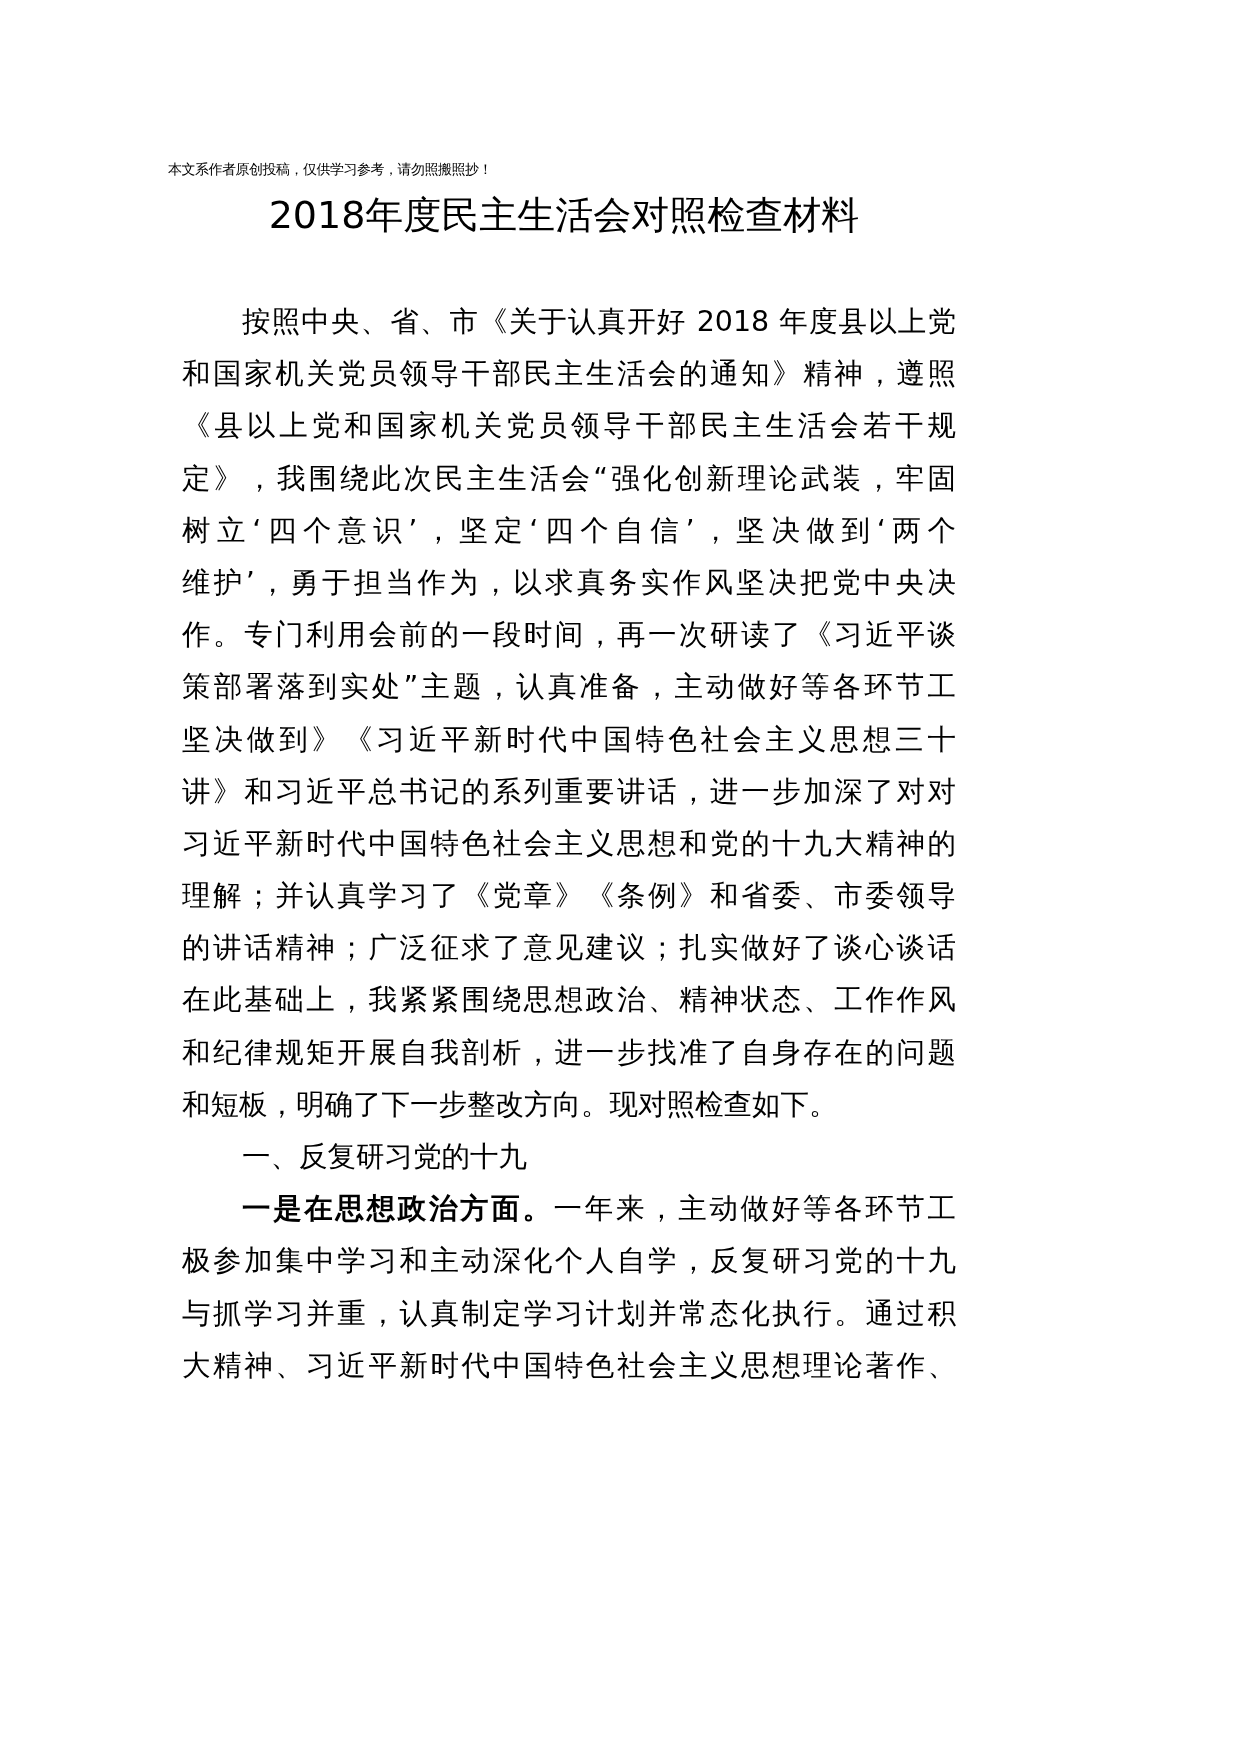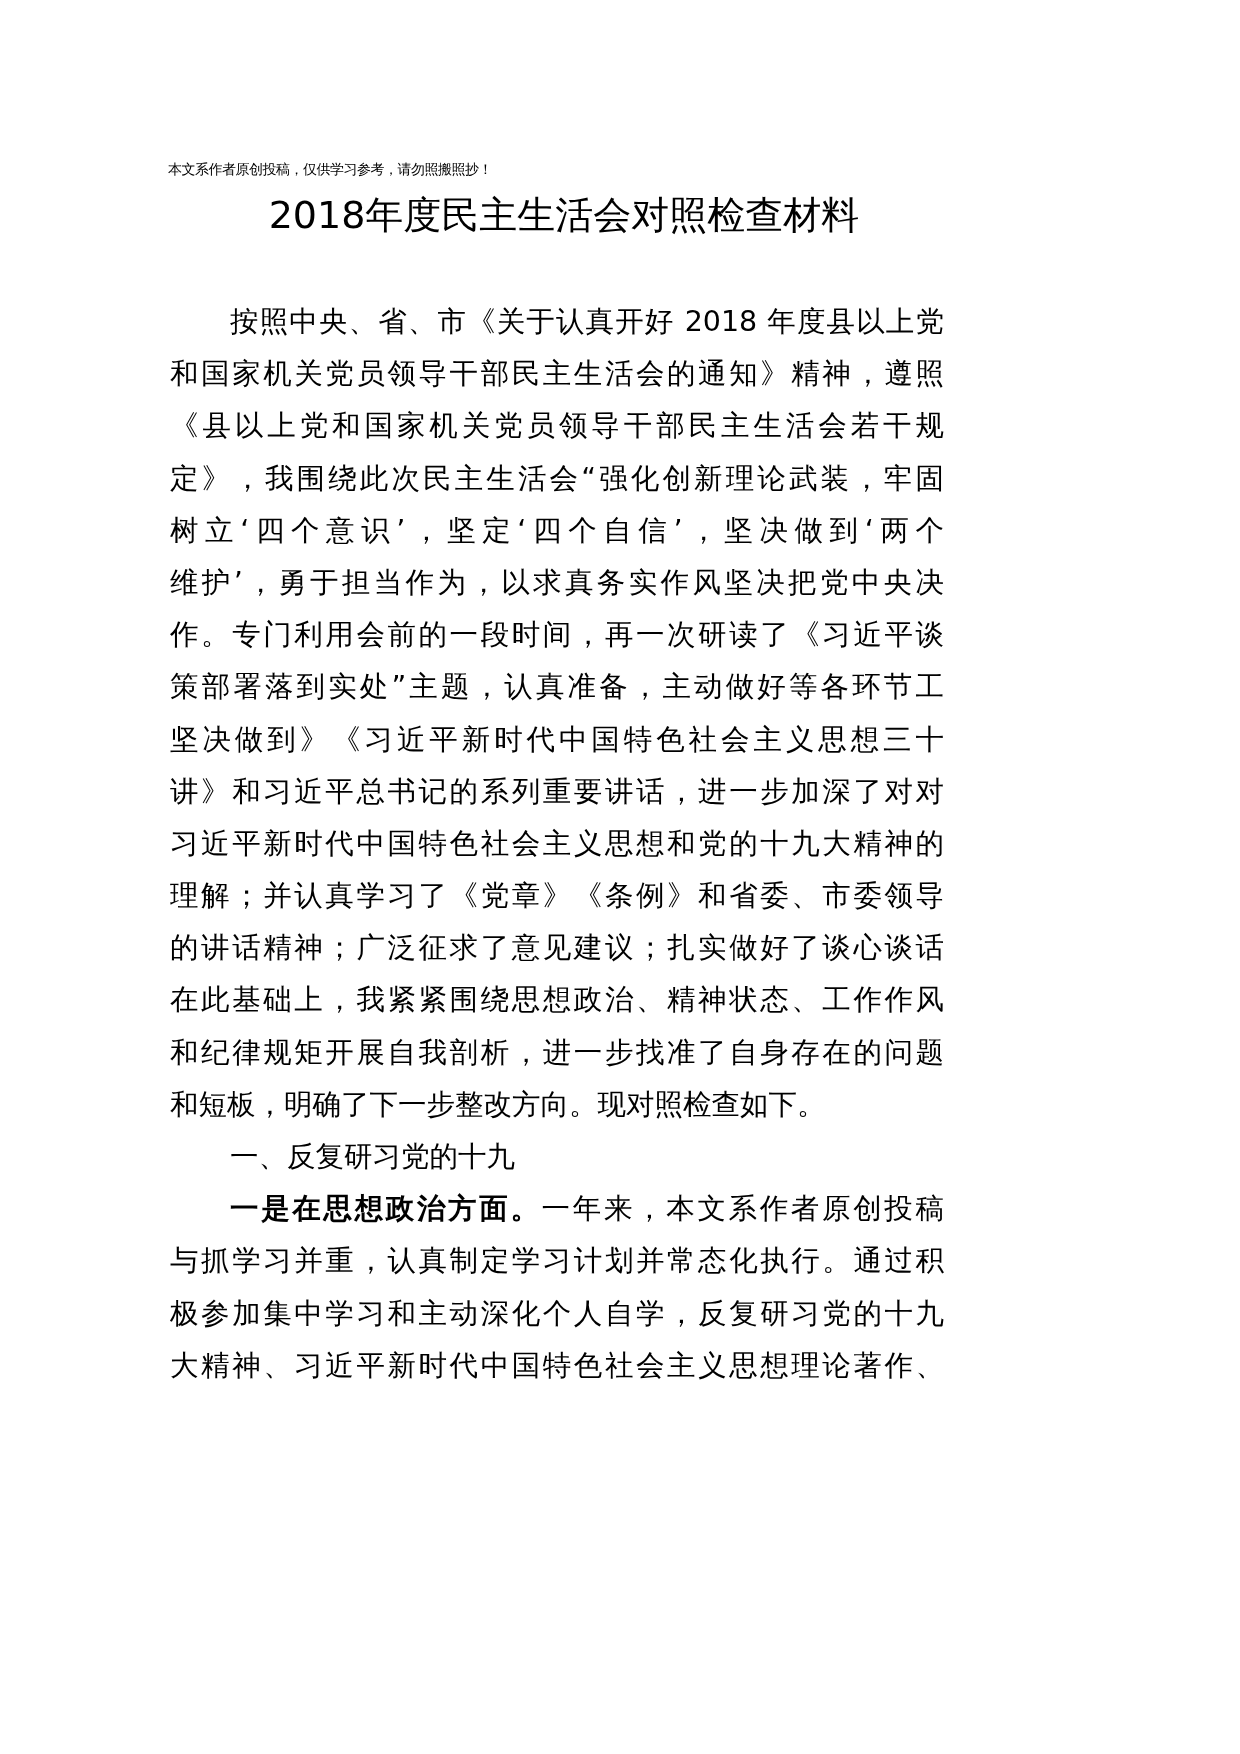--- a/index.html
+++ b/index.html
@@ -9,21 +9,21 @@
     position: absolute; top: 156px; left: 0;
     font-family: "DejaVu Sans", sans-serif; font-size: 14px; line-height: 26px;
     white-space: nowrap; letter-spacing: -0.5px;
   }
   .title {
     position: absolute; top: 190px; left: 9px; width: 774px; text-align: center;
     font-family: "DejaVu Sans", sans-serif; font-size: 38px; line-height: 50px;
     letter-spacing: 0px; white-space: nowrap;
   }
   .body {
-    position: absolute; top: 296px; left: 2px; width: 774px;
+    position: absolute; top: 296px; left: 14px; width: 774px;
     font-family: "DejaVu Sans", sans-serif; font-size: 28.5px; line-height: 52.2px;
   }
   .line { height: 52.2px; white-space: nowrap; text-align: justify; text-align-last: justify; overflow: hidden; }
   .line.last { text-align-last: left; }
   .indent { padding-left: 60px; }
   .bold { font-weight: bold; font-family: Liberation Serif, serif; }
 </style>
 </head>
 <body>
 
@@ -45,19 +45,19 @@
     <div class="line">习近平新时代中国特色社会主义思想和党的十九大精神的</div>
     <div class="line">理解；并认真学习了《党章》《条例》和省委、市委领导</div>
     <div class="line">的讲话精神；广泛征求了意见建议；扎实做好了谈心谈话</div>
     <div class="line">在此基础上，我紧紧围绕思想政治、精神状态、工作作风</div>
     <div class="line">和纪律规矩开展自我剖析，进一步找准了自身存在的问题</div>
     <div class="line last">和短板，明确了下一步整改方向。现对照检查如下。</div>
 
     <div class="line last indent">一、反复研习党的十九</div>
 
     <div class="line indent">
-      <span class="bold">一是在思想政治方面。</span><span>一年来，本文系作者原创投稿</span>
+      <span class="bold">一是在思想政治方面。</span><span>一年来，主动做好等各环节工</span>
     </div>
+    <div class="line">极参加集中学习和主动深化个人自学，反复研习党的十九</div>
     <div class="line">与抓学习并重，认真制定学习计划并常态化执行。通过积</div>
-    <div class="line">极参加集中学习和主动深化个人自学，反复研习党的十九</div>
     <div class="line">大精神、习近平新时代中国特色社会主义思想理论著作、</div>
   </div>
 </div>
 
 </body></html>

